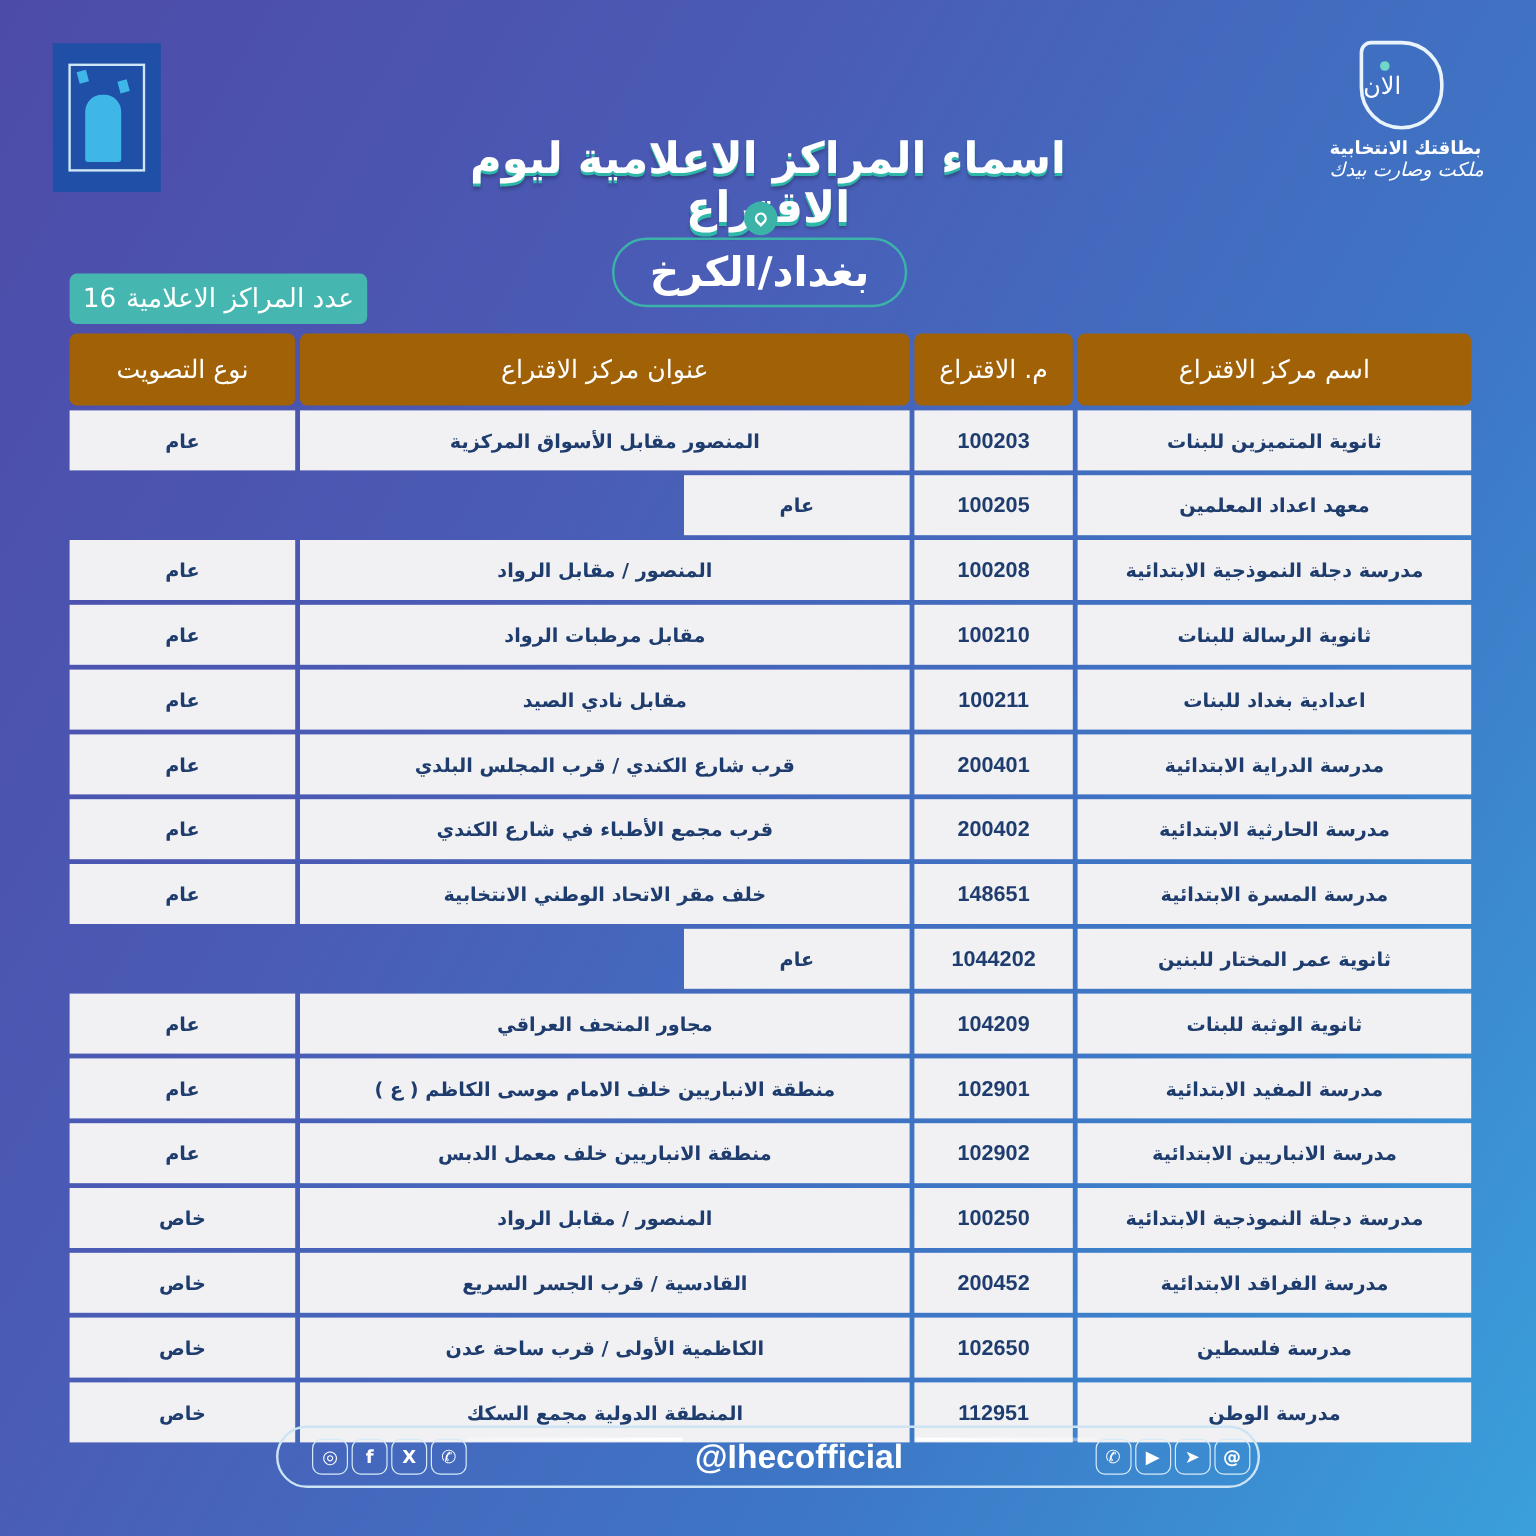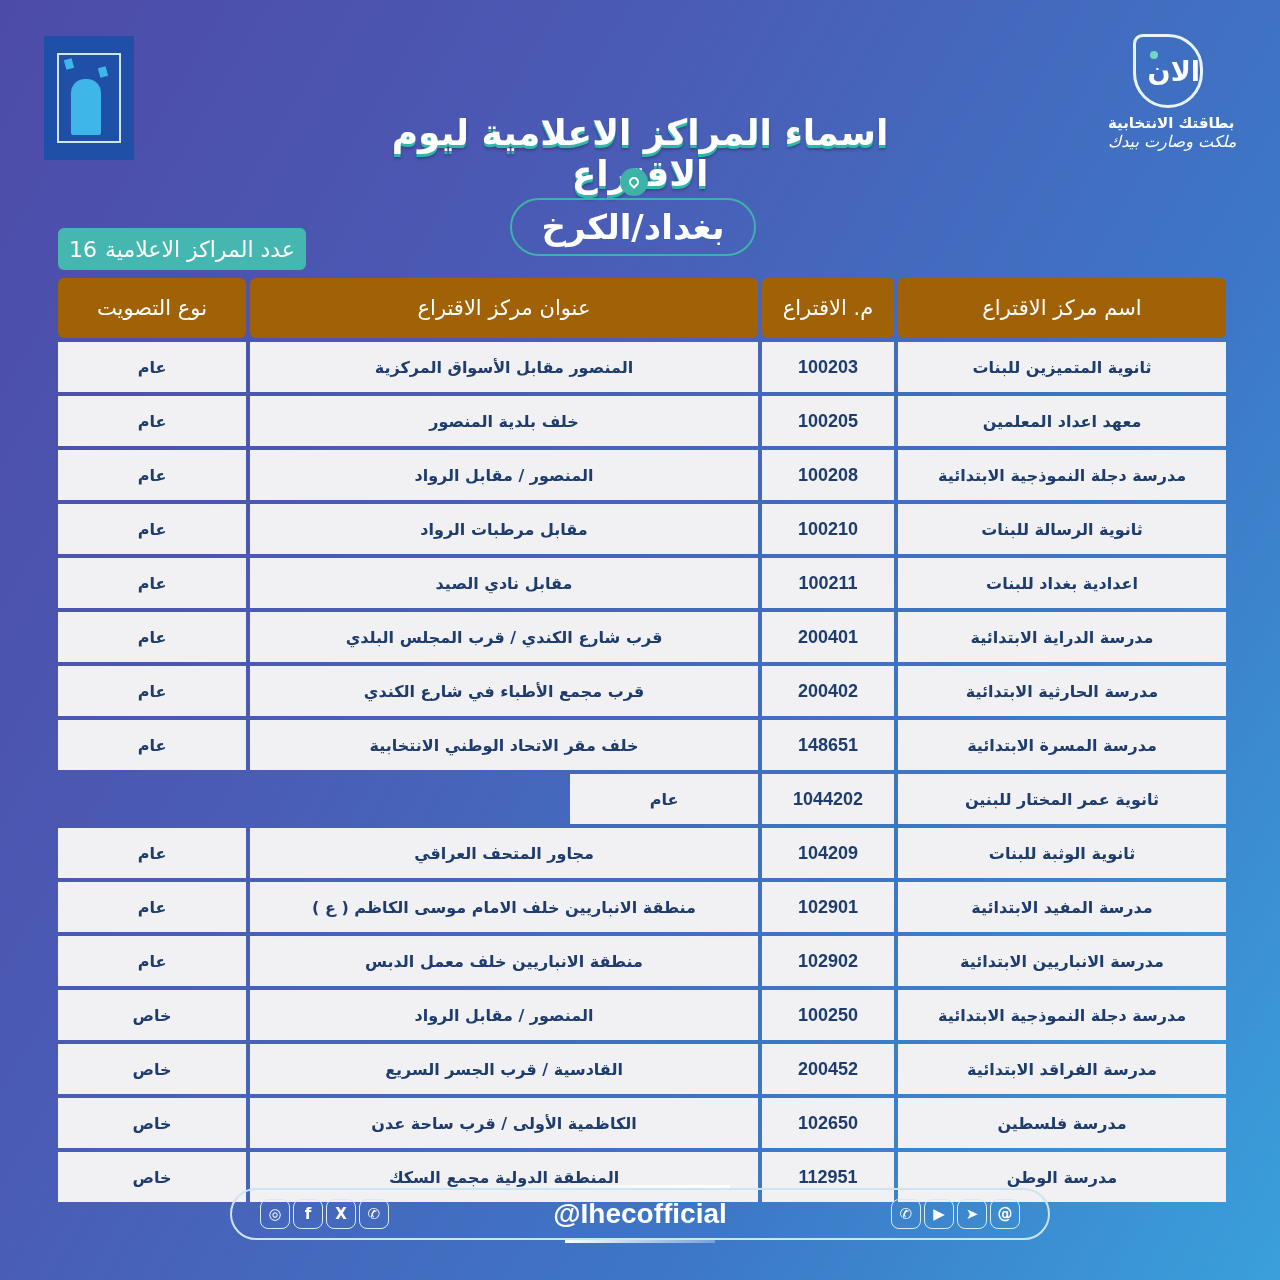--- a/index.html
+++ b/index.html
@@ -26,22 +26,22 @@
   }
   .ihec-logo .card1 { left: 6px; top: 4px; }
   .ihec-logo .card2 { left: 40px; top: 12px; }
 
   .alan-logo {
     position: absolute; right: 52px; top: 34px; width: 120px; text-align: center;
   }
   .alan-mark {
     width: 70px; height: 74px; margin: 0 auto; border: 3px solid #e8f3fb;
     border-radius: 10px 36px 36px 36px; background: #3f6fc1;
-    display: flex; align-items: center; justify-content: flex-end;
-    font-family: "DejaVu Sans", sans-serif; font-weight: bold; font-size: 27px; color: #fff;
+    display: flex; align-items: center; justify-content: flex-start;
+    font-family: "DejaVu Sans", sans-serif; font-weight: normal; font-size: 20px; color: #fff;
     position: relative;
   }
   .alan-mark .dot {
     position: absolute; left: 14px; top: 14px; width: 8px; height: 8px; border-radius: 50%; background: #6fd6c8;
   }
   .alan-tag1 { margin-top: 6px; font-size: 15px; font-weight: bold; white-space: nowrap; }
   .alan-tag2 { font-family: "DejaVu Serif", serif; font-style: italic; font-size: 16px; white-space: nowrap; }
 
   .page-title {
     position: absolute; left: 320px; width: 640px; top: 112px; text-align: center;
@@ -83,21 +83,21 @@
   .footer {
     position: absolute; left: 230px; top: 1188px; width: 820px; height: 52px;
     border: 2px solid #cde4f5; border-radius: 26px; display: flex; align-items: center;
     padding: 0 28px; justify-content: space-between;
   }
   .icons { display: flex; gap: 3px; }
   .sico {
     width: 30px; height: 30px; border: 1.5px solid #d6ebf7; border-radius: 8px;
     display: flex; align-items: center; justify-content: center; font-size: 15px; font-weight: bold; color: #fff;
   }
-  .handle-wrap { display: flex; align-items: center; gap: 10px; flex-direction: column; }
+  .handle-wrap { display: flex; gap: 10px; }
   .line { height: 3px; width: 180px; background: linear-gradient(90deg, rgba(255,255,255,0.3), #fff); }
   .line.r { background: linear-gradient(90deg, #fff, rgba(255,255,255,0.3)); width: 150px; }
   .handle { font-family: "Liberation Sans", sans-serif; font-weight: bold; font-size: 28px; color: #fff; }
 </style>
 </head>
 <body>
 
 <div class="ihec-logo">
   <div class="frame">
     <div class="card1"></div>
@@ -137,21 +137,20 @@
   <div id="tbody">
       <div class="row body-row">
         <div class="cell c-name">ثانوية المتميزين للبنات</div>
         <div class="cell c-num">100203</div>
         <div class="cell c-addr">المنصور مقابل الأسواق المركزية</div>
         <div class="cell c-type">عام</div>
       </div>
       <div class="row body-row">
         <div class="cell c-name">معهد اعداد المعلمين</div>
         <div class="cell c-num">100205</div>
-        <div class="cell c-addr">خلف بلدية المنصور</div>
         <div class="cell c-type">عام</div>
       </div>
       <div class="row body-row">
         <div class="cell c-name">مدرسة دجلة النموذجية الابتدائية</div>
         <div class="cell c-num">100208</div>
         <div class="cell c-addr">المنصور / مقابل الرواد</div>
         <div class="cell c-type">عام</div>
       </div>
       <div class="row body-row">
         <div class="cell c-name">ثانوية الرسالة للبنات</div>

